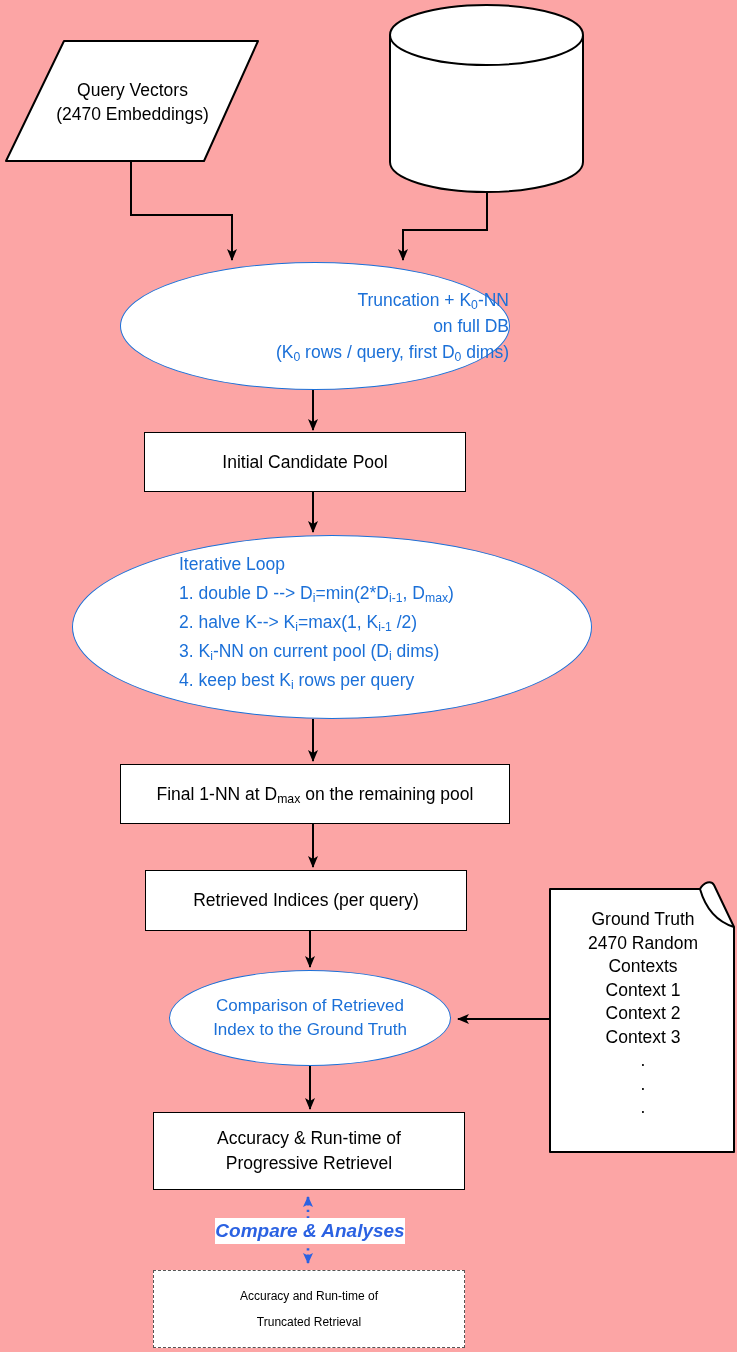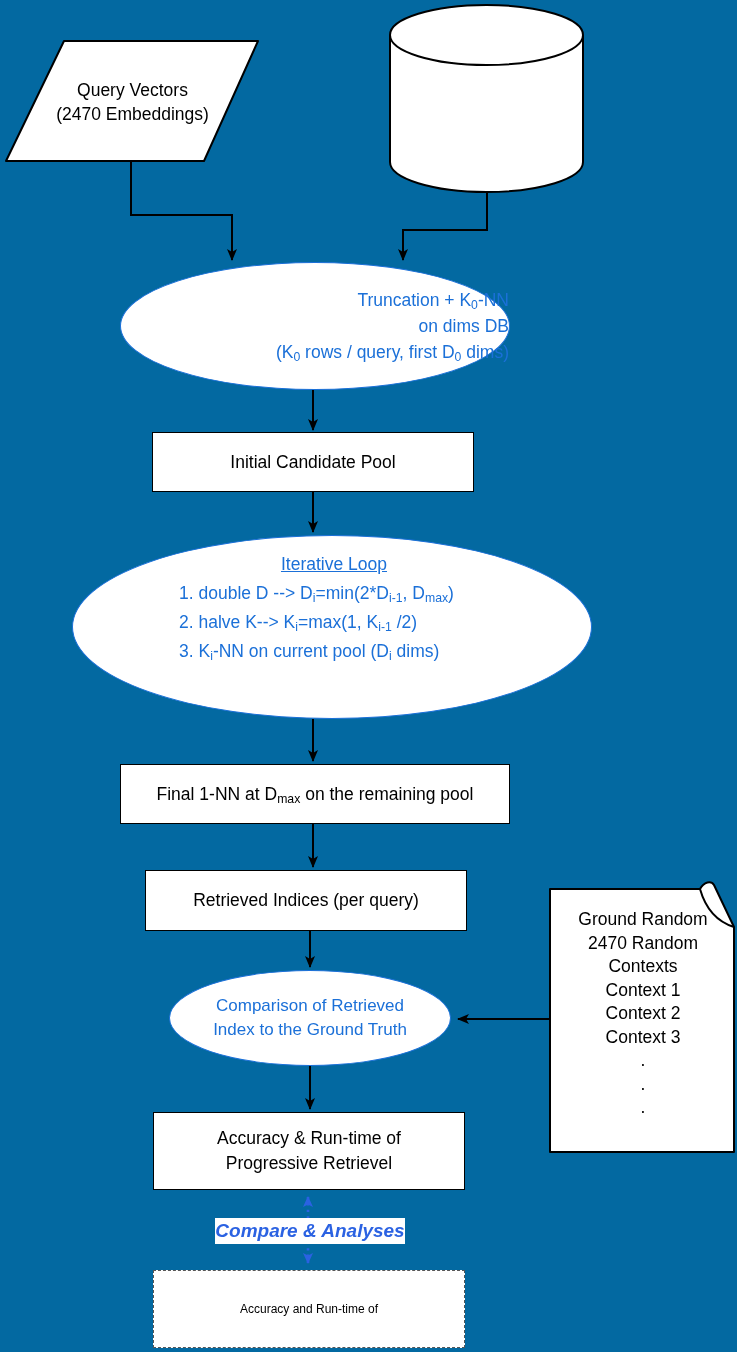--- a/index.html
+++ b/index.html
@@ -1,33 +1,33 @@
 <!DOCTYPE html>
 <html style="--accent-blue: #1B70D8; --arrow-blue: #2B62E2; --line-black: #000000; --dashed-border: #565656;"><head>
 <meta charset="utf-8">
 <style>
   html,body{margin:0;padding:0;background:#ffffff;}
-  .canvas{position:relative;width:737px;height:1352px;background:#0369a1;
+  .canvas{position:relative;width:737px;height:1352px;background:#fca5a5;
           font-family:"Liberation Sans","DejaVu Sans",sans-serif;color:#000;overflow:hidden;}
   svg.layer{position:absolute;left:0;top:0;z-index:1;}
   .abs{position:absolute;z-index:2;box-sizing:border-box;}
   .center{display:flex;flex-direction:column;align-items:center;justify-content:center;text-align:center;}
   .rect{border:1.6px solid #000;background:#fff;font-size:17.5px;}
   .ellipse{border:1.6px solid var(--accent-blue);border-radius:50%;background:#fff;
            color:var(--accent-blue);font-size:17.5px;}
   .dashed{border:1.6px dashed var(--dashed-border);background:#fff;font-size:12px;}
   .txt{line-height:24px;font-size:17.5px;}
   sub{font-size:70%;line-height:0;vertical-align:-0.25em;}
   .blk-stroke{stroke:var(--line-black);stroke-width:2;fill:none;}
   .blk-shape{stroke:var(--line-black);stroke-width:2;fill:#fff;}
   .blk-head{fill:var(--line-black);}
   .blue-head{fill:var(--arrow-blue);}
   .blue-dotted{stroke:var(--arrow-blue);stroke-width:2.6;fill:none;stroke-dasharray:2.2 4.2;}
   .it-inner{position:absolute;left:106px;top:14px;line-height:29px;width:388px;text-align:left;}
-  .it-title{text-align:center;margin-right:78px;text-decoration:underline;}
+  .it-title{text-align:left;margin-right:78px;}
   .compare-label{color:var(--arrow-blue);font-weight:bold;font-style:italic;font-size:19px;
                  background:#fff;padding:2px 0;}
   .doc-txt{line-height:23.5px;font-size:17.5px;}
 </style>
 </head>
 <body>
 
 <div class="canvas">
 
   <svg class="layer" width="737" height="1352" viewBox="0 0 737 1352">
@@ -61,52 +61,53 @@
   </svg>
 
   <div class="abs center txt" style="left:15px;top:78px;width:235px;">
     <div>Query Vectors</div>
     <div>(2470 Embeddings)</div>
   </div>
 
 
   <div class="abs center ellipse" style="left:120px;top:262px;width:390px;height:128px;line-height:26px;align-items:flex-end;">
     <div>Truncation + K<sub>0</sub>-NN</div>
-    <div>on dims DB</div>
+    <div>on full DB</div>
     <div>(K<sub>0</sub> rows / query, first D<sub>0</sub> dims)</div>
   </div>
 
-  <div class="abs center rect" style="left:152px;top:432px;width:322px;height:60px;">
+  <div class="abs center rect" style="left:144px;top:432px;width:322px;height:60px;">
     <div>Initial Candidate Pool</div>
   </div>
 
   <div class="abs ellipse" style="left:72px;top:535px;width:520px;height:184px;">
     <div class="it-inner">
       <div class="it-title">Iterative Loop</div>
       <div>1. double D --&gt; D<sub>i</sub>=min(2*D<sub>i-1</sub>, D<sub>max</sub>)</div>
       <div>2. halve K--&gt; K<sub>i</sub>=max(1, K<sub>i-1</sub> /2)</div>
       <div>3. K<sub>i</sub>-NN on current pool (D<sub>i</sub> dims)</div>
+      <div>4. keep best K<sub>i</sub> rows per query</div>
     </div>
   </div>
 
   <div class="abs center rect" style="left:120px;top:764px;width:390px;height:60px;">
     <div>Final 1-NN at D<sub>max</sub> on the remaining pool</div>
   </div>
 
   <div class="abs center rect" style="left:145px;top:870px;width:322px;height:61px;">
     <div>Retrieved Indices (per query)</div>
   </div>
 
   <div class="abs center ellipse" style="left:169px;top:970px;width:282px;height:96px;line-height:24px;font-size:17px;">
     <div>Comparison of Retrieved</div>
     <div>Index to the Ground Truth</div>
   </div>
 
   <div class="abs center doc-txt" style="left:552px;top:908px;width:182px;">
-    <div>Ground Random</div>
+    <div>Ground Truth</div>
     <div>2470 Random</div>
     <div>Contexts</div>
     <div>Context 1</div>
     <div>Context 2</div>
     <div>Context 3</div>
     <div>.</div>
     <div>.</div>
     <div>.</div>
   </div>
 
@@ -114,15 +115,16 @@
     <div>Accuracy &amp; Run-time of</div>
     <div>Progressive Retrievel</div>
   </div>
 
   <div class="abs center" style="left:195px;top:1218px;width:230px;">
     <div class="compare-label">Compare &amp; Analyses</div>
   </div>
 
   <div class="abs center dashed" style="left:153px;top:1270px;width:312px;height:78px;line-height:26px;">
     <div>Accuracy and Run-time of</div>
+    <div>Truncated Retrieval</div>
   </div>
 
 </div>
 
 </body></html>

